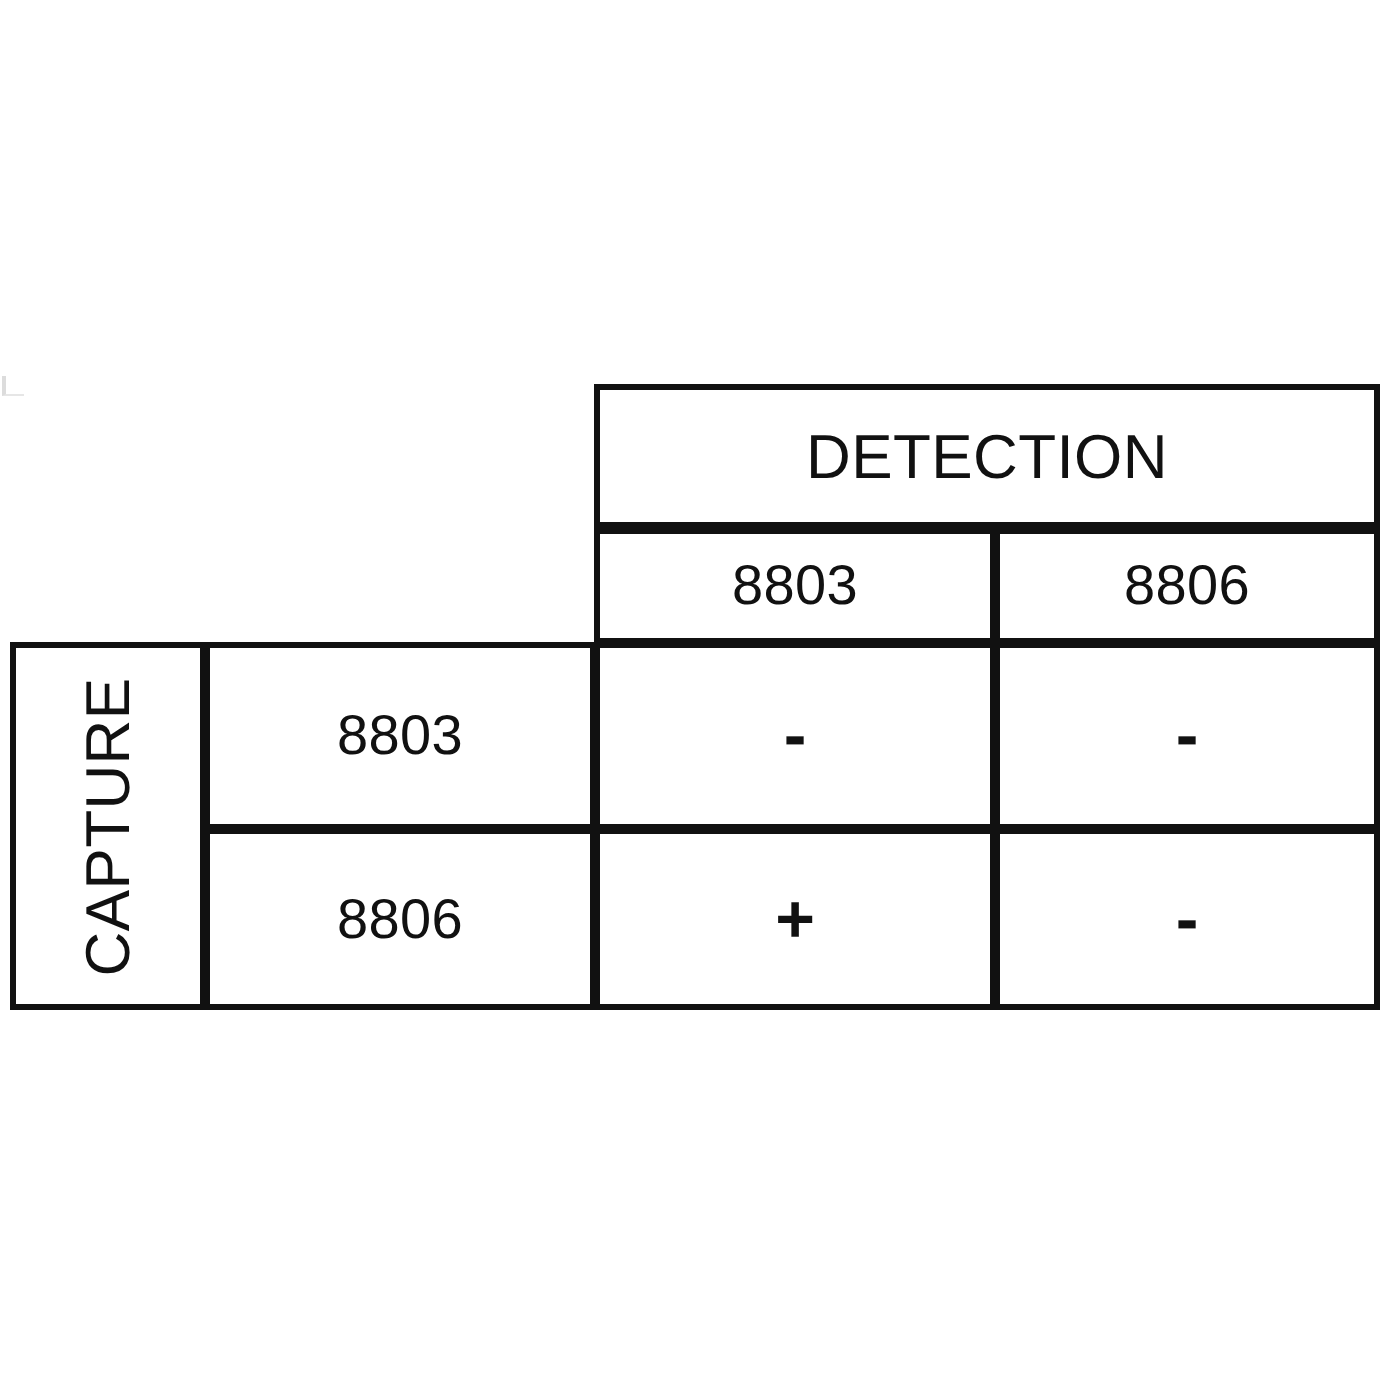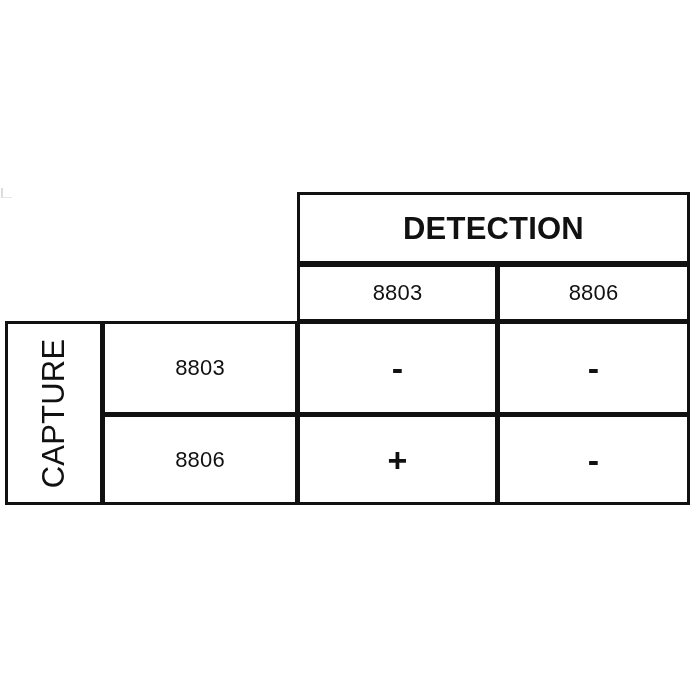--- a/index.html
+++ b/index.html
@@ -40,39 +40,38 @@
     position: absolute;
     box-sizing: border-box;
     background: #ffffff;
     border: 3px solid #111111;
     display: flex;
     align-items: center;
     justify-content: center;
     overflow: hidden;
   }
   .cell-text {
-    font-size: 22px;
+    font-size: 28px;
     font-weight: 400;
     line-height: 1;
     letter-spacing: 0.2px;
     color: #111111;
     white-space: nowrap;
     text-align: center;
   }
 
   
   #detection-header {
     left: 297px;
     top: 192px;
     width: 393px;
     height: 72px;
   }
   #detection-header .cell-text {
     font-size: 31px;
-    font-weight: bold;
   }
 
   
   #detection-col-8803 {
     left: 297px;
     top: 264px;
     width: 201px;
     height: 58px;
   }
   #detection-col-8806 {

